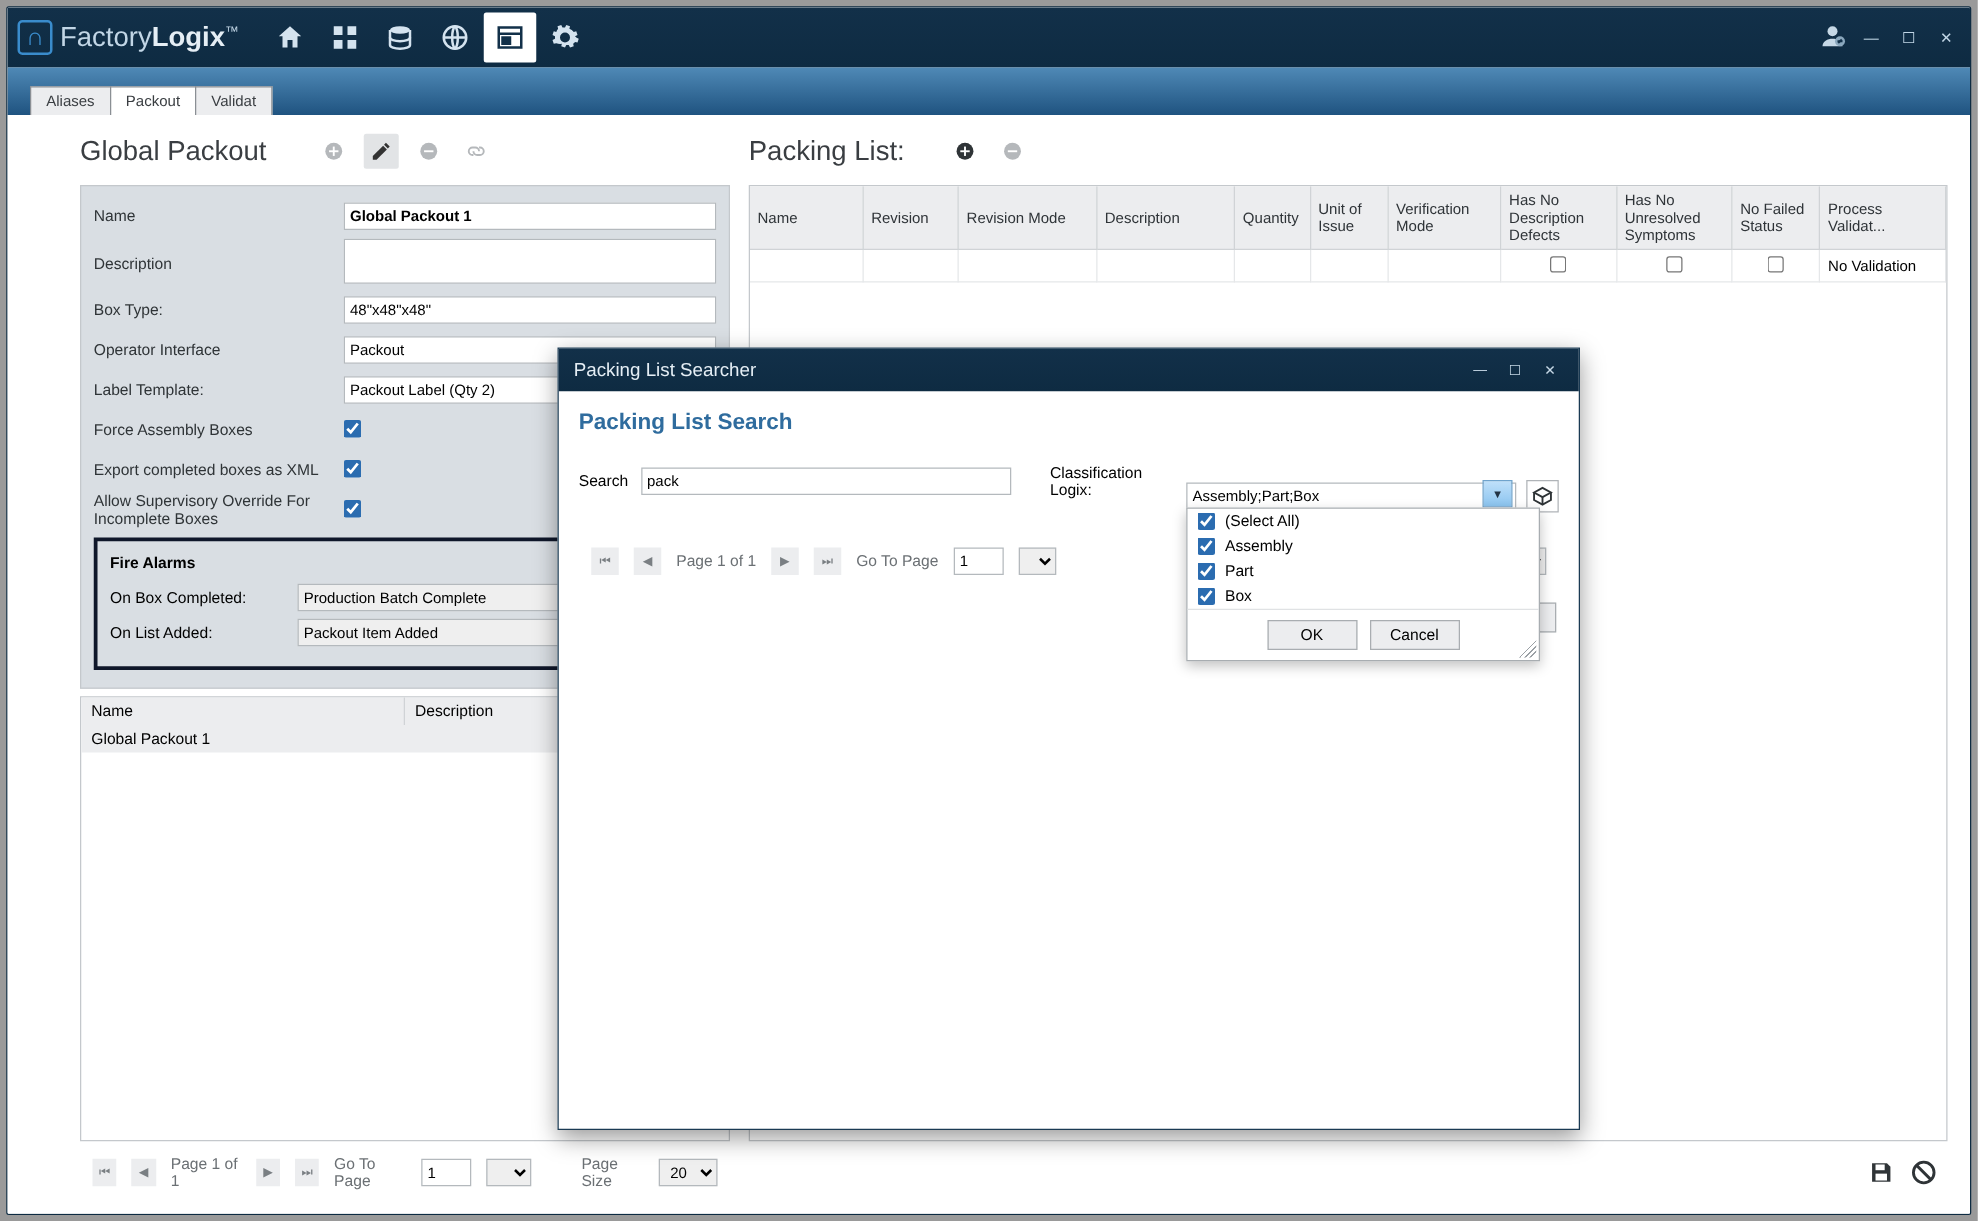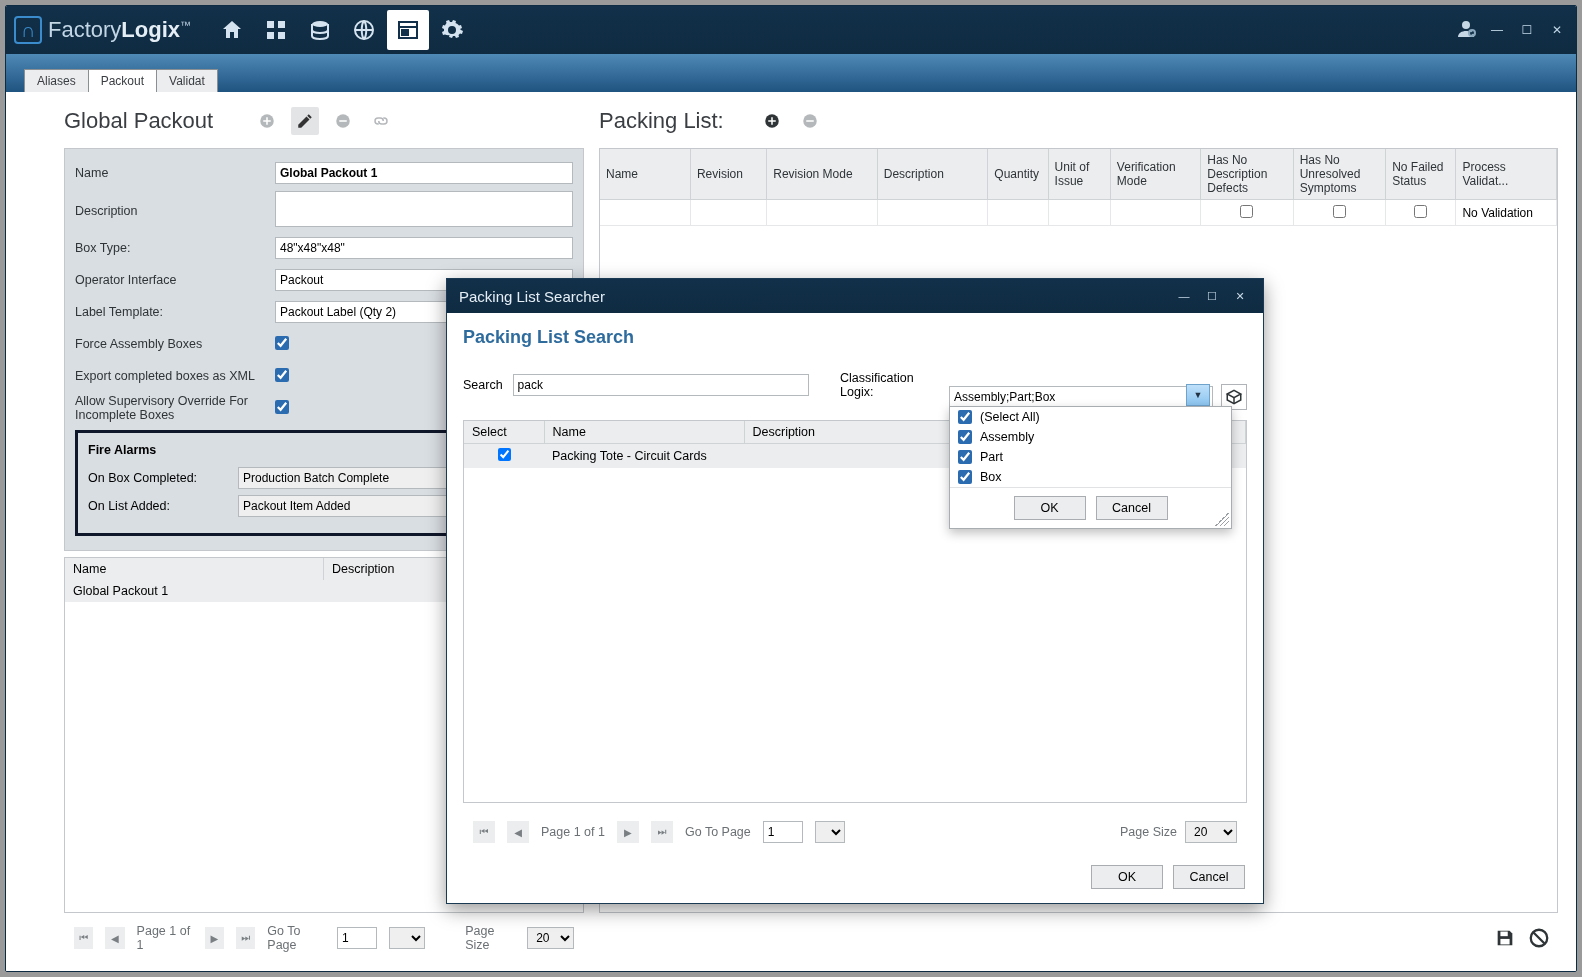--- a/index.html
+++ b/index.html
@@ -415,43 +415,20 @@
                 </div>
               <div class="pop-footer">
                 <button class="btn">OK</button>
                 <button class="btn">Cancel</button>
               </div>
               <div class="resize-grip"></div>
             </div>
           </div>
         </div>
 
-        <div class="modal-table">
-          <table>
-            <colgroup>
-                <col style="width:80px">
-                <col style="width:200px">
-                <col>
-              </colgroup>
-            <thead>
-                <tr>
-              <th>Select</th>
-              <th>Name</th>
-              <th>Description</th>
-            </tr>
-              </thead>
-            <tbody>
-              <tr>
-                <td style="text-align:center"><input type="checkbox" checked="" style=""></td>
-                <td>Packing Tote - Circuit Cards</td>
-                <td></td>
-              </tr>
-            </tbody>
-          </table>
-        </div>
 
         <div class="modal-footer">
           <div class="pager" style="justify-content:flex-start">
             <div class="pbtn">⏮</div>
             <div class="pbtn">◀</div>
             <span>Page 1 of 1</span>
             <div class="pbtn">▶</div>
             <div class="pbtn">⏭</div>
             <span>Go To Page</span>
             <input type="text" style="width: 40px;" value="1">

